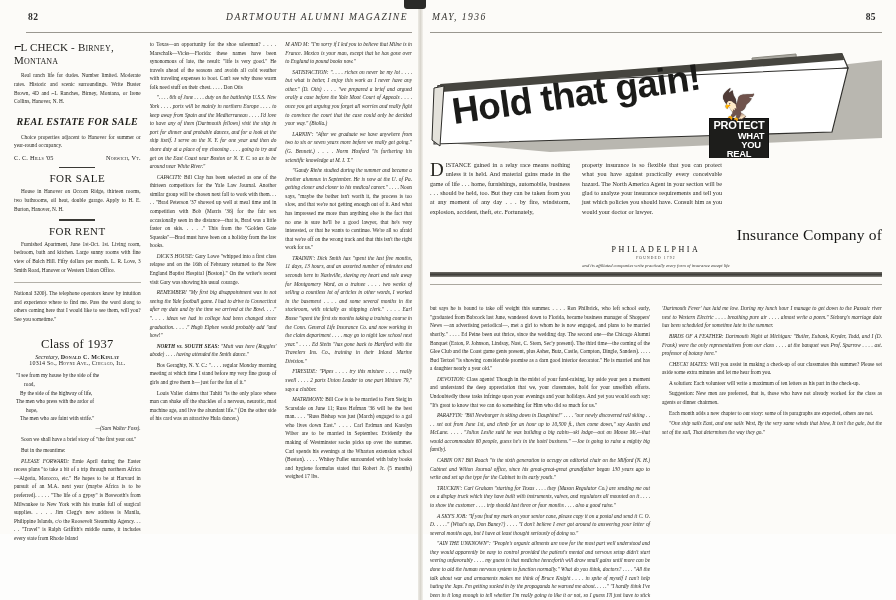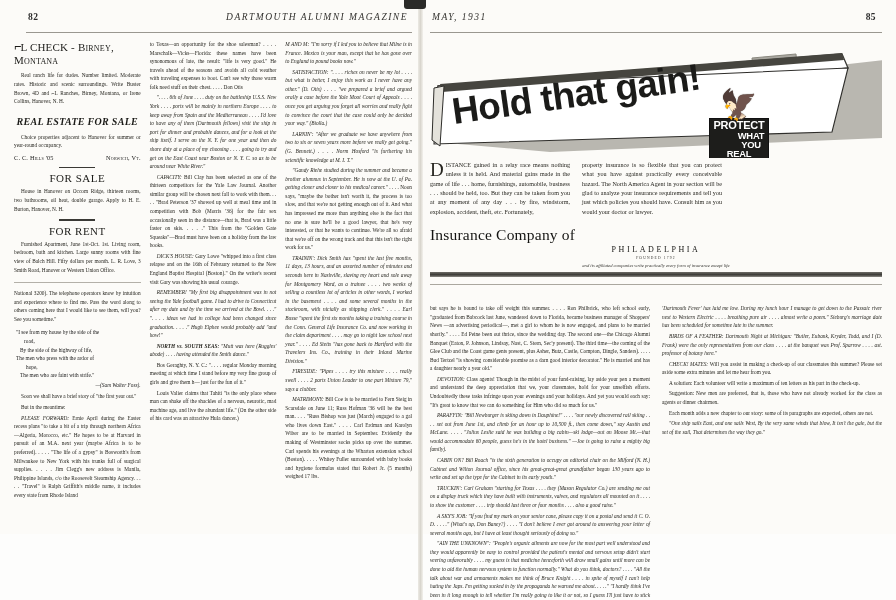--- a/index.html
+++ b/index.html
@@ -116,21 +116,21 @@
   .seal .l3{font-size:9.4px;}
   .seal .fine{display:block;font-size:2.5px;letter-spacing:.1px;line-height:1.25;margin-top:.5px;}
 
   .ad-body{display:flex;gap:12px;margin-top:3px;}
   .ad-body .col{width:140px;}
   .ad-body p{font-size:6.1px;line-height:1.53;text-indent:0;}
   .dropcap::first-letter{
     float:left;font-size:19px;line-height:14px;padding:2px 2px 0 0;font-weight:400;
   }
   .co-name{
-    text-align:left;font-size:15.5px;line-height:1.12;margin:7px 0 0 0;
+    text-align:right;font-size:15.5px;line-height:1.12;margin:7px 0 0 0;
     color:#141412;letter-spacing:.2px;
   }
   .co-city{text-align:center;font-size:8px;letter-spacing:2.6px;margin-top:2px;color:#141412;}
   .co-found{text-align:center;font-size:3.6px;letter-spacing:1.2px;margin-top:2px;color:#33322e;}
   .co-tag{text-align:center;font-size:4.6px;font-style:italic;margin-top:3px;color:#33322e;}
   .plank{height:5px;background:linear-gradient(to bottom,#6e6c66,#3b3a36 55%,#8d8b85);
          margin:4px 0 0 0;}
   .ad-close{border-top:1px solid #aaa79f;margin:7px 0 7px 0;}
 </style>
 </head>
@@ -168,20 +168,28 @@
           <p>House in Hanover on Occom Ridge, thirteen rooms, two bathrooms, oil heat, double garage. Apply to H. E. Burton, Hanover, N. H.</p>
 
           <div class="divider"></div>
           <div class="ad-center">FOR RENT</div>
           <p>Furnished Apartment, June 1st-Oct. 1st. Living room, bedroom, bath and kitchen. Large sunny rooms with fine view of Balch Hill. Fifty dollars per month. L. R. Love, 3 Smith Road, Hanover or Western Union Office.</p>
           <div class="boxrule"></div>
         </div>
 
         <p class="noind">National 3200). The telephone operators know by intuition and experience where to find me. Pass the word along to others coming here that I would like to see them, will you? See you sometime."</p>
 
+        <div class="class-head">
+          <div class="ttl">Class of 1937</div>
+          <div class="sec">
+            <span>Secretary,</span>
+            <b>Donald C. McKinlay</b>
+          </div>
+          <div class="addr">10314 So., Hoyne Ave., Chicago, Ill.</div>
+        </div>
 
         <div class="poem">
           <div class="a">"I see from my house by the side of the</div>
           <div class="b">road,</div>
           <div class="c">By the side of the highway of life,</div>
           <div class="a">The men who press with the ardor of</div>
           <div class="d">hope,</div>
           <div class="c">The men who are faint with strife."</div>
           <div class="byline it">—(Sam Walter Foss).</div>
         </div>
@@ -250,21 +258,21 @@
 
     </div>
   </div>
 
   <div class="gutter"></div>
   <div class="gutter-mark"></div>
 
   <div class="page page-right">
 
     <div class="runhead">
-      <span class="title">MAY, 1931</span>
+      <span class="title">MAY, 1936</span>
       <span class="folio">85</span>
     </div>
     <hr class="rule">
 
     <div class="advert">
 
       <div class="art">
         <svg width="452" height="118" viewBox="0 0 452 118">
 
           <polygon points="30,58 330,34 455,20 452,98 120,112 28,104" fill="#b9b7b0"></polygon>

